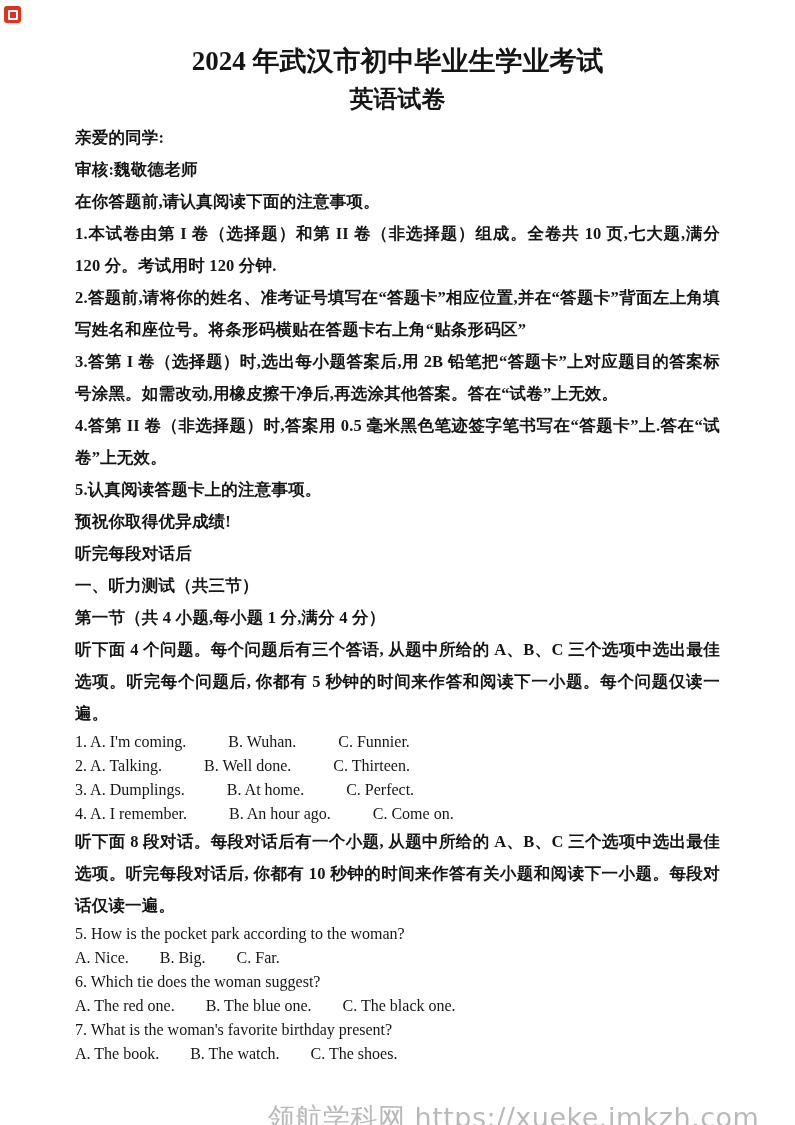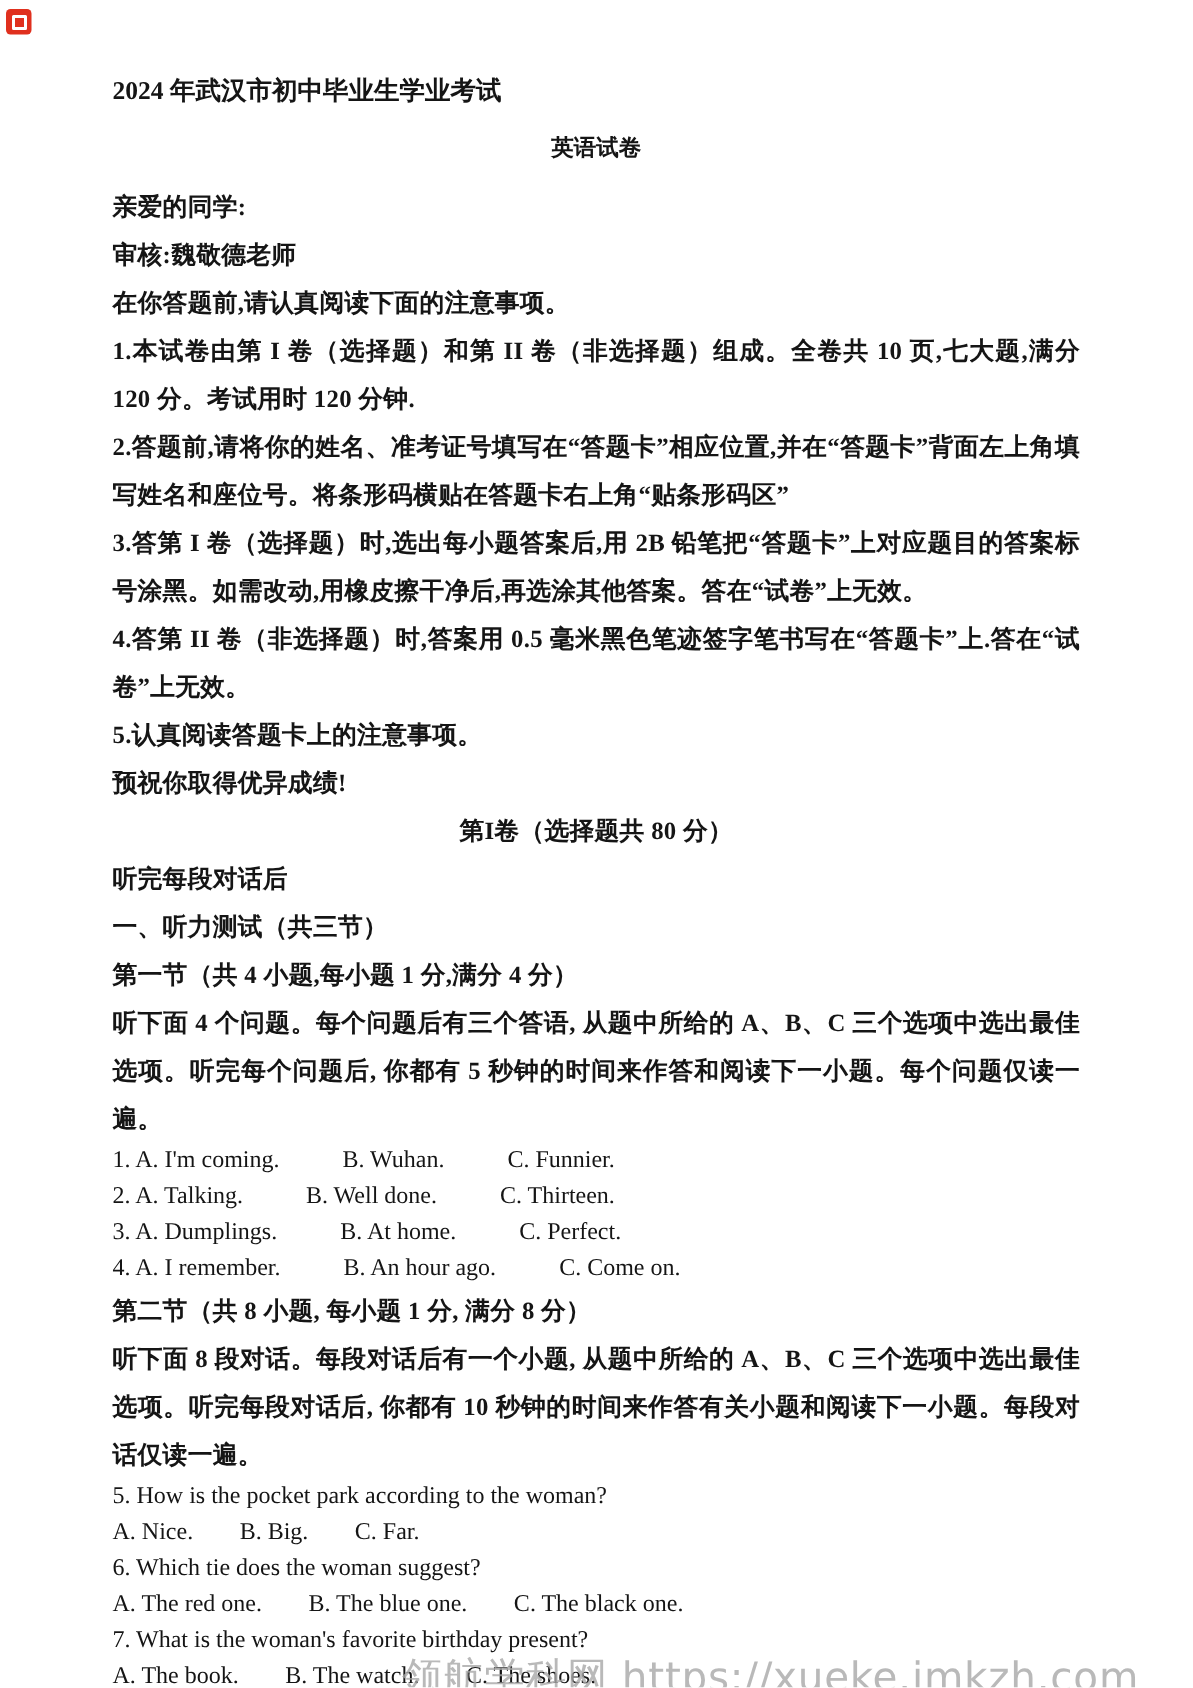--- a/index.html
+++ b/index.html
@@ -15,25 +15,25 @@
     position:absolute;left:4px;top:6px;
     width:17px;height:17px;
     background:#e0301e;border-radius:3px;
   }
   .logo::after{
     content:"";position:absolute;left:4px;top:4px;
     width:6px;height:6px;border:2px solid #ffffff;border-radius:1px;
   }
   .content{padding:46px 75px 0 75px;}
   .t1{
-    text-align:left;font-size:17px;font-weight:700;
+    text-align:center;font-size:27px;font-weight:700;
     line-height:30px;margin:0 0 8px 0;
   }
   .t2{
-    text-align:center;font-size:15px;font-weight:700;
+    text-align:center;font-size:24px;font-weight:700;
     line-height:30px;margin:0 0 8px 0;
   }
   .zh{
     font-size:16.5px;font-weight:700;line-height:32px;
     margin:0;text-align:justify;letter-spacing:0.2px;
   }
   .center{text-align:center;}
   .en{
     font-size:16px;font-weight:400;line-height:24px;margin:0;
     letter-spacing:0;
@@ -62,21 +62,20 @@
     <p class="zh">在你答题前,请认真阅读下面的注意事项。</p>
 
     <p class="zh">1.本试卷由第 I 卷（选择题）和第 II 卷（非选择题）组成。全卷共 10 页,七大题,满分 120 分。考试用时 120 分钟.</p>
     <p class="zh">2.答题前,请将你的姓名、准考证号填写在“答题卡”相应位置,并在“答题卡”背面左上角填写姓名和座位号。将条形码横贴在答题卡右上角“贴条形码区”</p>
     <p class="zh">3.答第 I 卷（选择题）时,选出每小题答案后,用 2B 铅笔把“答题卡”上对应题目的答案标号涂黑。如需改动,用橡皮擦干净后,再选涂其他答案。答在“试卷”上无效。</p>
     <p class="zh">4.答第 II 卷（非选择题）时,答案用 0.5 毫米黑色笔迹签字笔书写在“答题卡”上.答在“试卷”上无效。</p>
     <p class="zh">5.认真阅读答题卡上的注意事项。</p>
 
     <p class="zh">预祝你取得优异成绩!</p>
 
-    <p class="zh center">第I卷（选择题共 80 分）</p>
     <p class="zh">听完每段对话后</p>
     <p class="zh">一、听力测试（共三节）</p>
 
     <p class="zh">第一节（共 4 小题,每小题 1 分,满分 4 分）</p>
     <p class="zh">听下面 4 个问题。每个问题后有三个答语, 从题中所给的 A、B、C 三个选项中选出最佳选项。听完每个问题后, 你都有 5 秒钟的时间来作答和阅读下一小题。每个问题仅读一遍。</p>
 
     <p class="en row1">
       <span>1. A. I'm coming.</span>
       <span>B. Wuhan.</span>
       <span>C. Funnier.</span>
@@ -90,21 +89,20 @@
       <span>3. A. Dumplings.</span>
       <span>B. At home.</span>
       <span>C. Perfect.</span>
     </p>
     <p class="en row1">
       <span>4. A. I remember.</span>
       <span>B. An hour ago.</span>
       <span>C. Come on.</span>
     </p>
 
-    <p class="zh">第二节（共 8 小题, 每小题 1 分, 满分 8 分）</p>
     <p class="zh">听下面 8 段对话。每段对话后有一个小题, 从题中所给的 A、B、C 三个选项中选出最佳选项。听完每段对话后, 你都有 10 秒钟的时间来作答有关小题和阅读下一小题。每段对话仅读一遍。</p>
 
     <p class="en">5. How is the pocket park according to the woman?</p>
     <p class="en opts">
       <span>A. Nice.</span>
       <span>B. Big.</span>
       <span>C. Far.</span>
     </p>
 
     <p class="en">6. Which tie does the woman suggest?</p>

